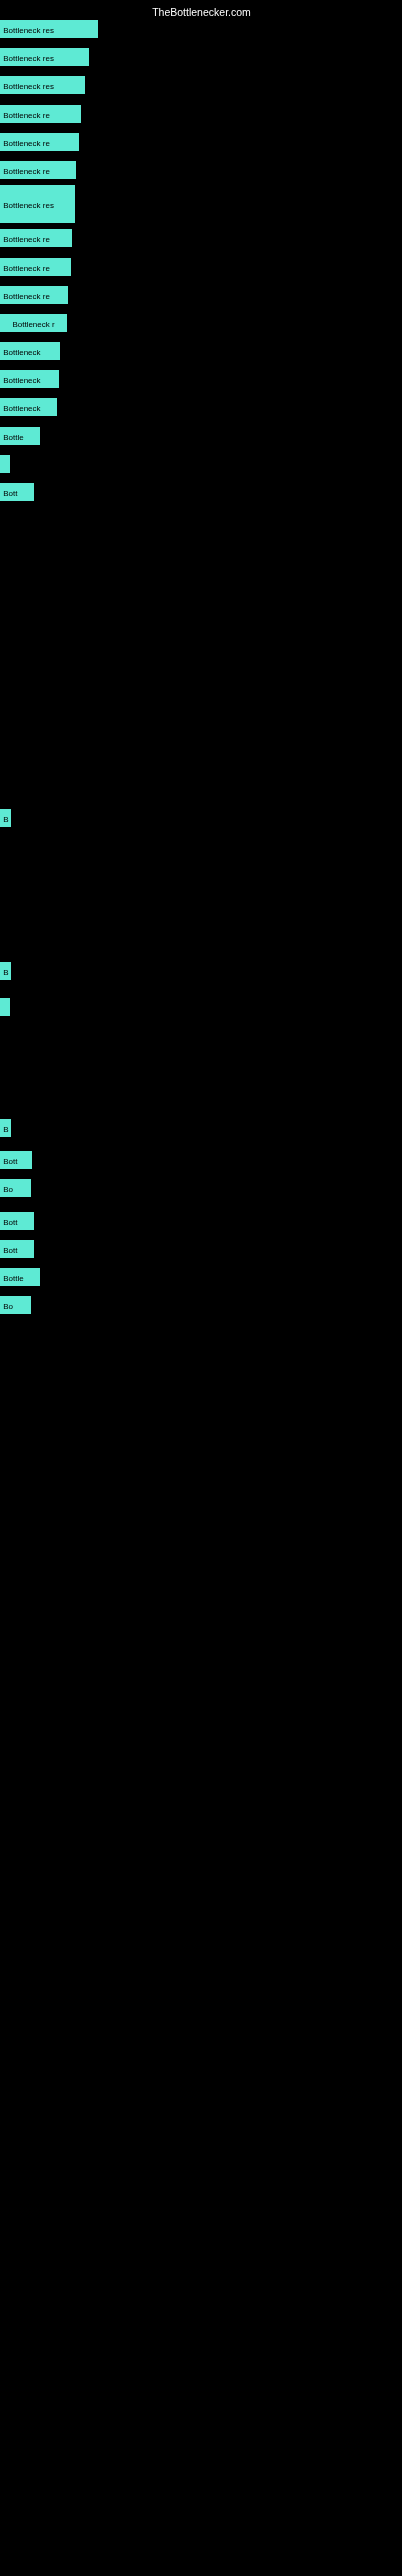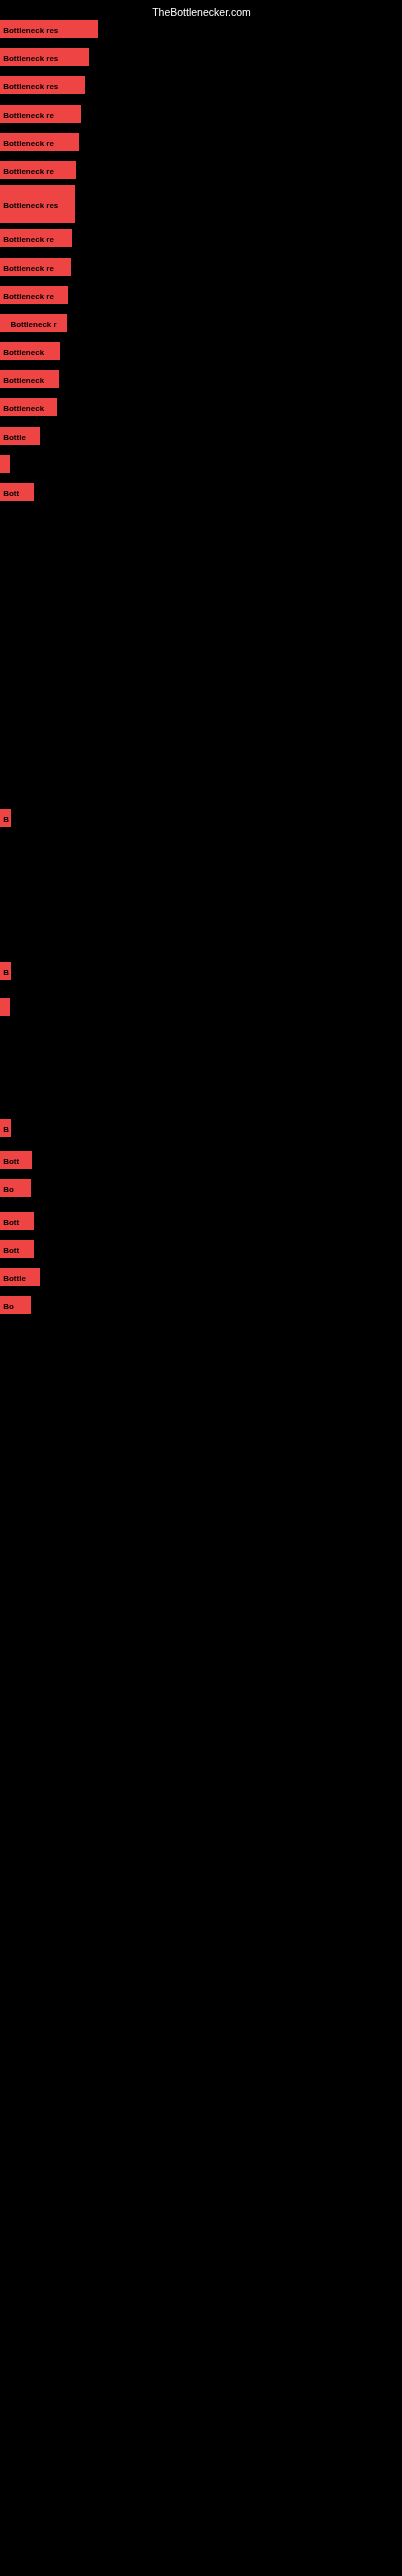--- a/index.html
+++ b/index.html
@@ -19,24 +19,24 @@
       position: absolute;
       top: 6.4px;
       left: 50%;
       transform: translateX(-50%);
       color: #fff;
       font-size: 10.5px;
       white-space: nowrap;
     }
     .bar-label {
       position: absolute;
-      background-color: #ef4444;
+      background-color: #5eead4;
       color: #000;
       font-size: 8px;
-      font-weight: bold;
+      font-weight: normal;
       padding: 1.6px 3.2px;
       white-space: nowrap;
       overflow: hidden;
     }
   </style>
 </head>
 <body>
 
 <span class="site-title">TheBottlenecker.com</span>
 

